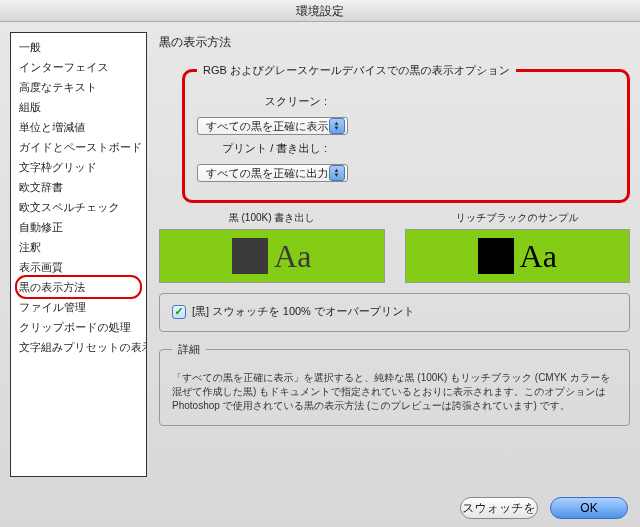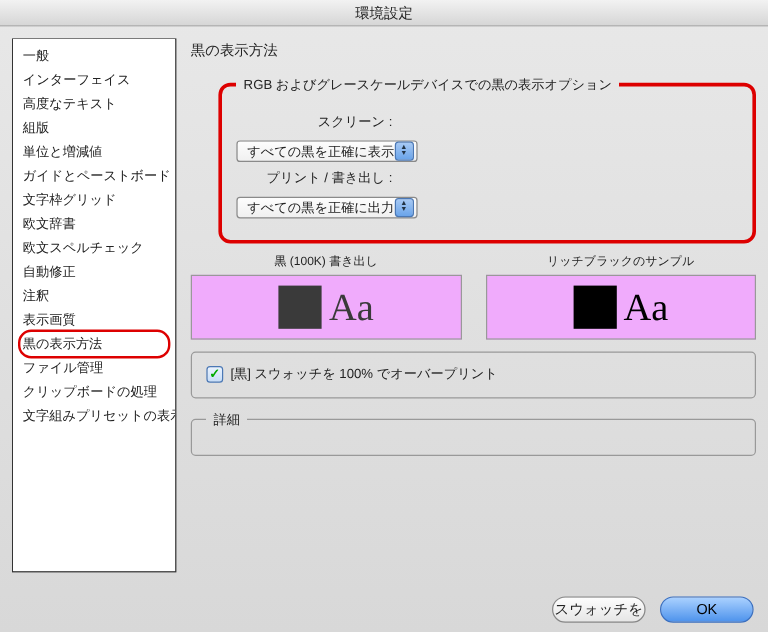--- a/index.html
+++ b/index.html
@@ -75,21 +75,21 @@
     border: 1px solid #4b78b5;
     border-radius: 3px;
     display: flex; flex-direction: column; justify-content: center; align-items: center;
     font-size: 6px; color: #234; line-height: 5px;
   }
   .samples { display: flex; gap: 20px; margin-top: 10px; }
   .sample { flex: 1; text-align: center; }
   .sample-label { font-size: 10px; margin-bottom: 4px; }
   .sample-box {
     border: 1px solid #999;
-    background: #f0abfc;
+    background: #84cc16;
     height: 54px;
     display: flex;
     align-items: center;
     justify-content: center;
     gap: 6px;
   }
   .swatch { width: 36px; height: 36px; }
   .swatch.dark { background: #3a3a3a; }
   .swatch.black { background: #000; }
   .aa { font-family: Georgia, serif; font-size: 32px; }
@@ -185,20 +185,21 @@
 
     <fieldset>
       <div class="chk-row">
         <div class="chk">✓</div>
         <span>[黒] スウォッチを 100% でオーバープリント</span>
       </div>
     </fieldset>
 
     <fieldset>
       <legend>詳細</legend>
+      <div class="detail-text">「すべての黒を正確に表示」を選択すると、純粋な黒 (100K) もリッチブラック (CMYK カラーを混ぜて作成した黒) もドキュメントで指定されているとおりに表示されます。このオプションは Photoshop で使用されている黒の表示方法 (このプレビューは誇張されています) です。</div>
     </fieldset>
   </div>
 </div>
 
 <div class="footer">
   <div class="btn">スウォッチを</div>
   <div class="btn primary">OK</div>
 </div>
 
 </body></html>

